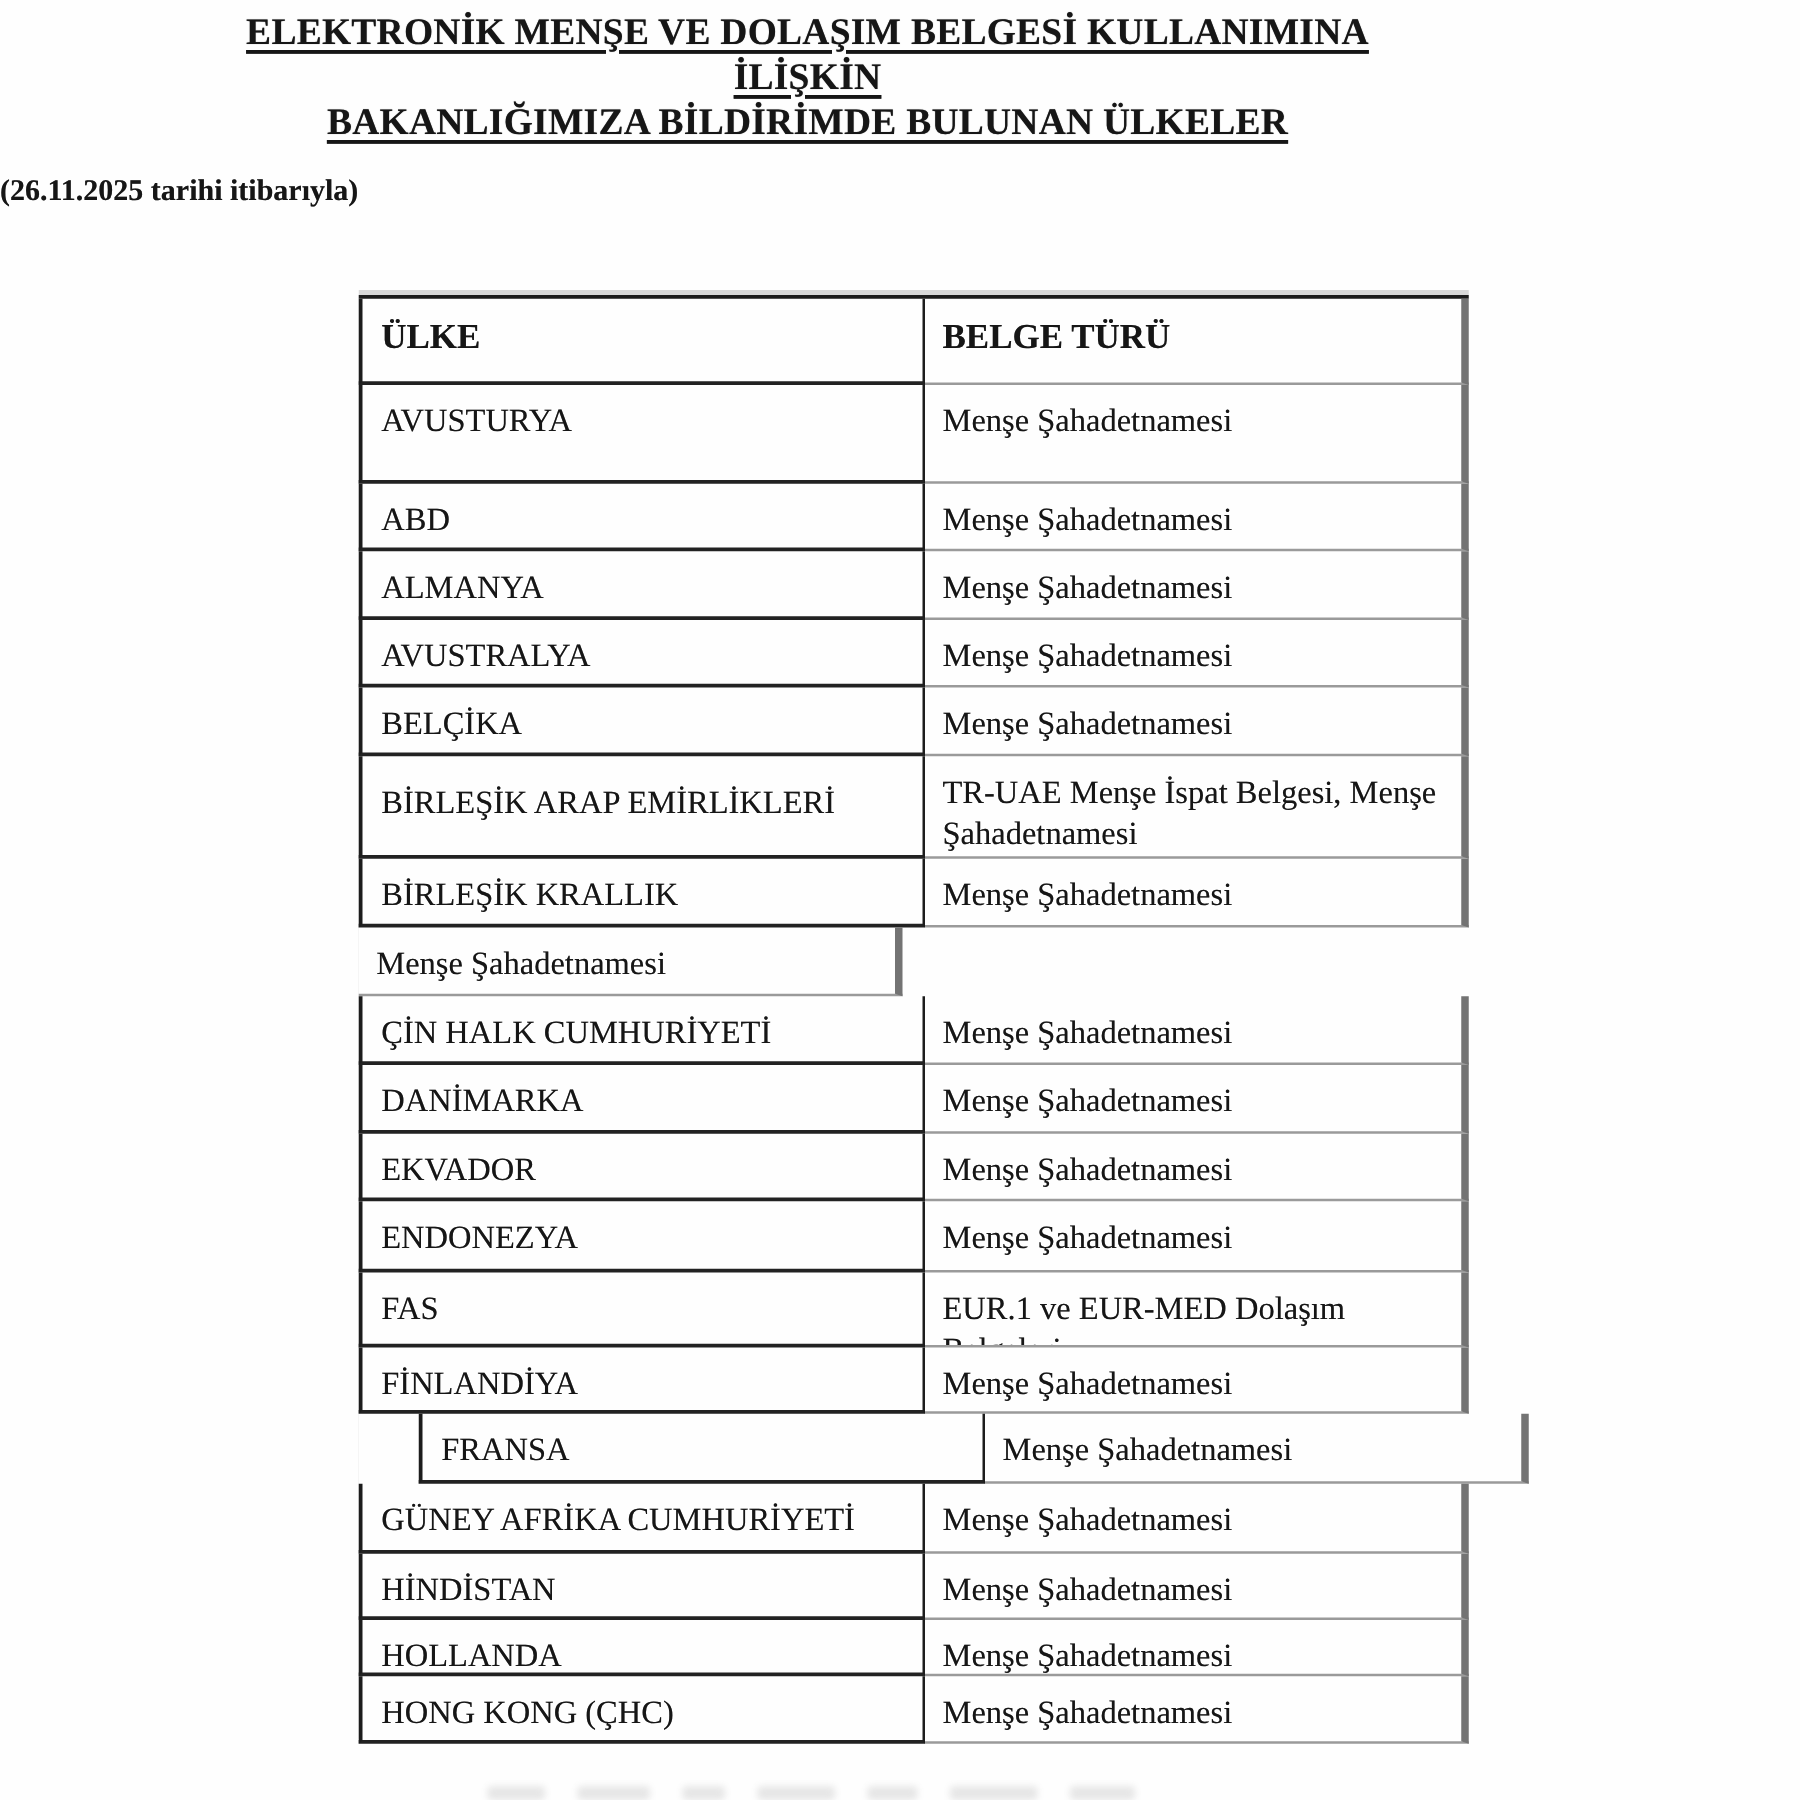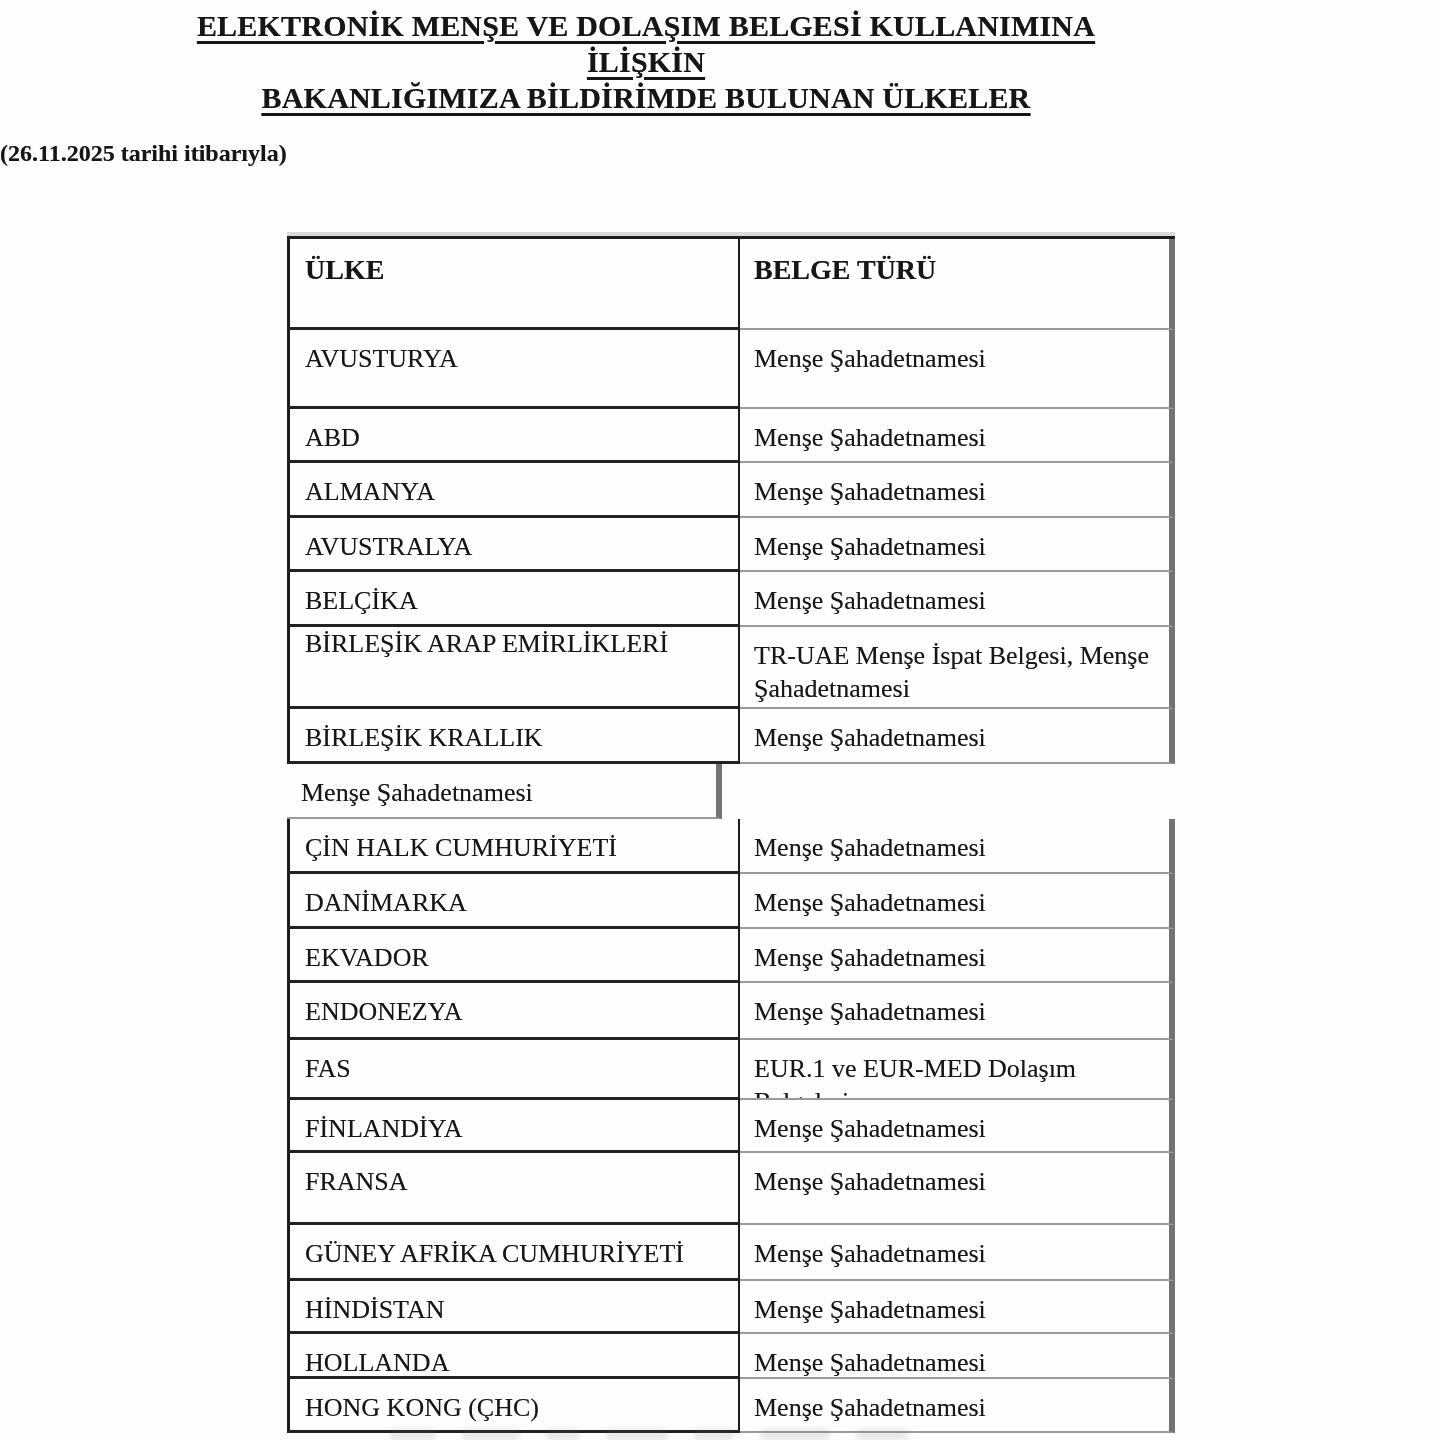--- a/index.html
+++ b/index.html
@@ -88,21 +88,21 @@
     padding-left: 14px;
     padding-right: 4px;
   }
   .header-row .cell {
     font-weight: 700;
     font-size: 28px;
     padding-top: 14px;
   }
   .align-special .c-left {
     display: flex;
-    align-items: flex-start;
+    align-items: center;
     padding-bottom: 7px;
     padding-top: 0;
   }
 
   
   .ghost-row {
     position: absolute;
     top: 1429px;
     left: 390px;
     display: flex;
@@ -126,21 +126,21 @@
 
   <div class="title-block">
     <div class="title-line">ELEKTRONİK MENŞE VE DOLAŞIM BELGESİ KULLANIMINA</div>
     <div class="title-line">İLİŞKİN</div>
     <div class="title-line">BAKANLIĞIMIZA BİLDİRİMDE BULUNAN ÜLKELER</div>
   </div>
 
   <div class="date-note">(26.11.2025 tarihi itibarıyla)</div>
 
   <div class="doc-table">
-    <div class="t-row header-row" style="height:91px">
+    <div class="t-row header-row" style="height:69px">
       <div class="cell c-left">
         <span>ÜLKE</span>
       </div>
       <div class="cell c-right">
         <span>BELGE TÜRÜ</span>
       </div>
     </div>
     <div>
         <div class="t-row" style="height: 79px;">
       <div class="cell c-left">
@@ -244,21 +244,21 @@
       </div>
     </div>
         <div class="t-row" style="height: 53px;">
       <div class="cell c-left">
         <span>FİNLANDİYA</span>
       </div>
       <div class="cell c-right">
         <span>Menşe Şahadetnamesi</span>
       </div>
     </div>
-        <div class="t-row" style="height: 72px;">
+        <div class="t-row" style="height: 56px; margin-left: 48px;">
       <div class="cell c-left">
         <span>FRANSA</span>
       </div>
       <div class="cell c-right">
         <span>Menşe Şahadetnamesi</span>
       </div>
     </div>
         <div class="t-row" style="height: 56px;">
       <div class="cell c-left">
         <span>GÜNEY AFRİKA CUMHURİYETİ</span>

